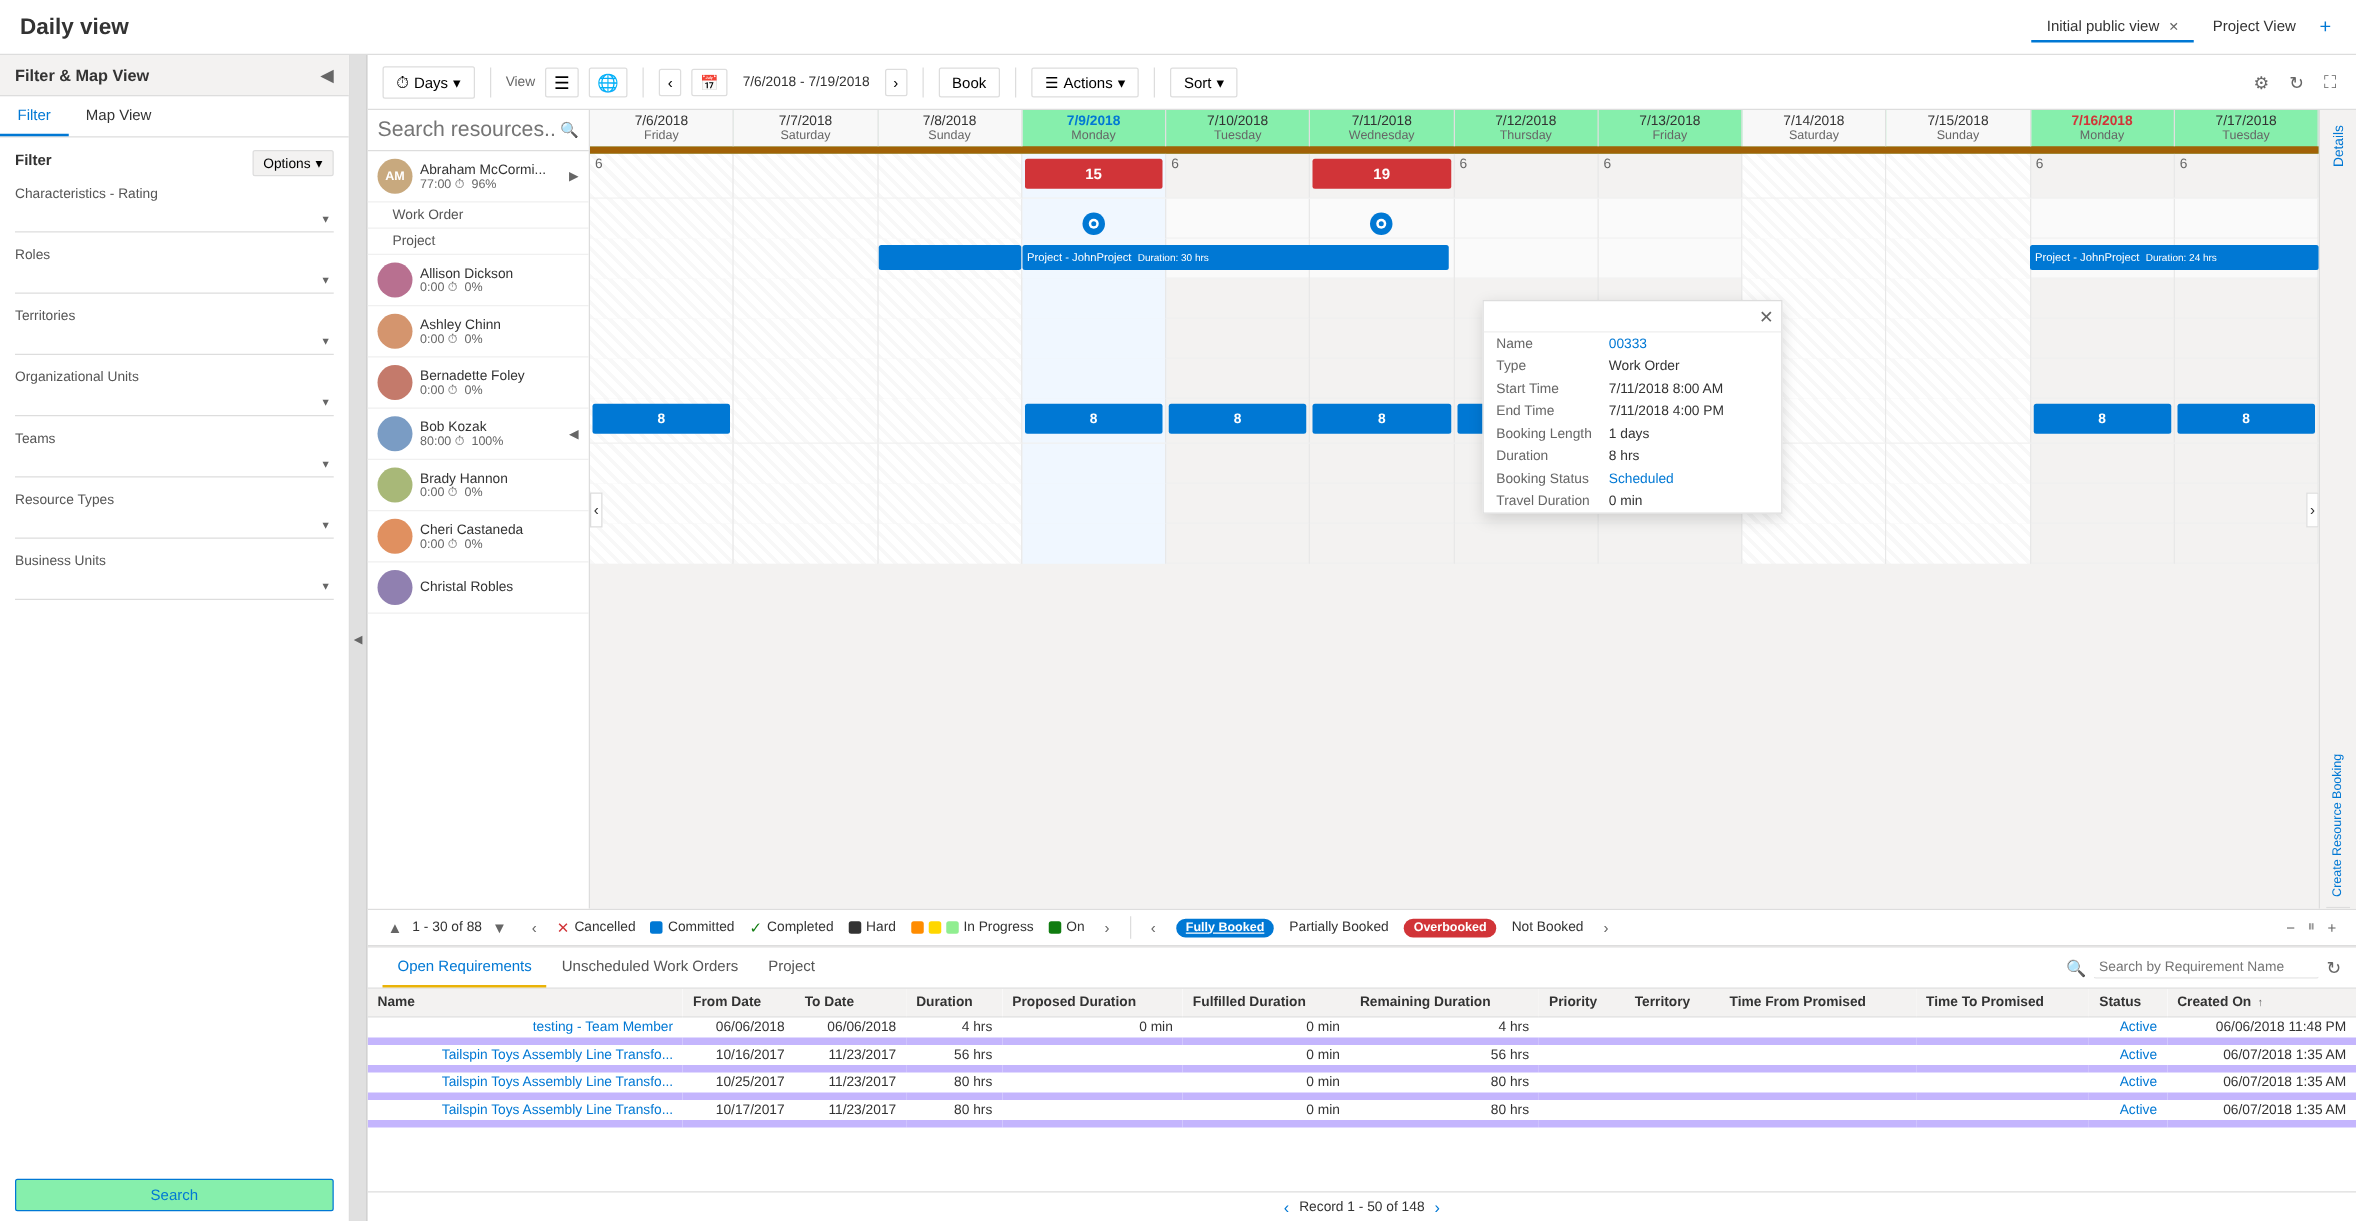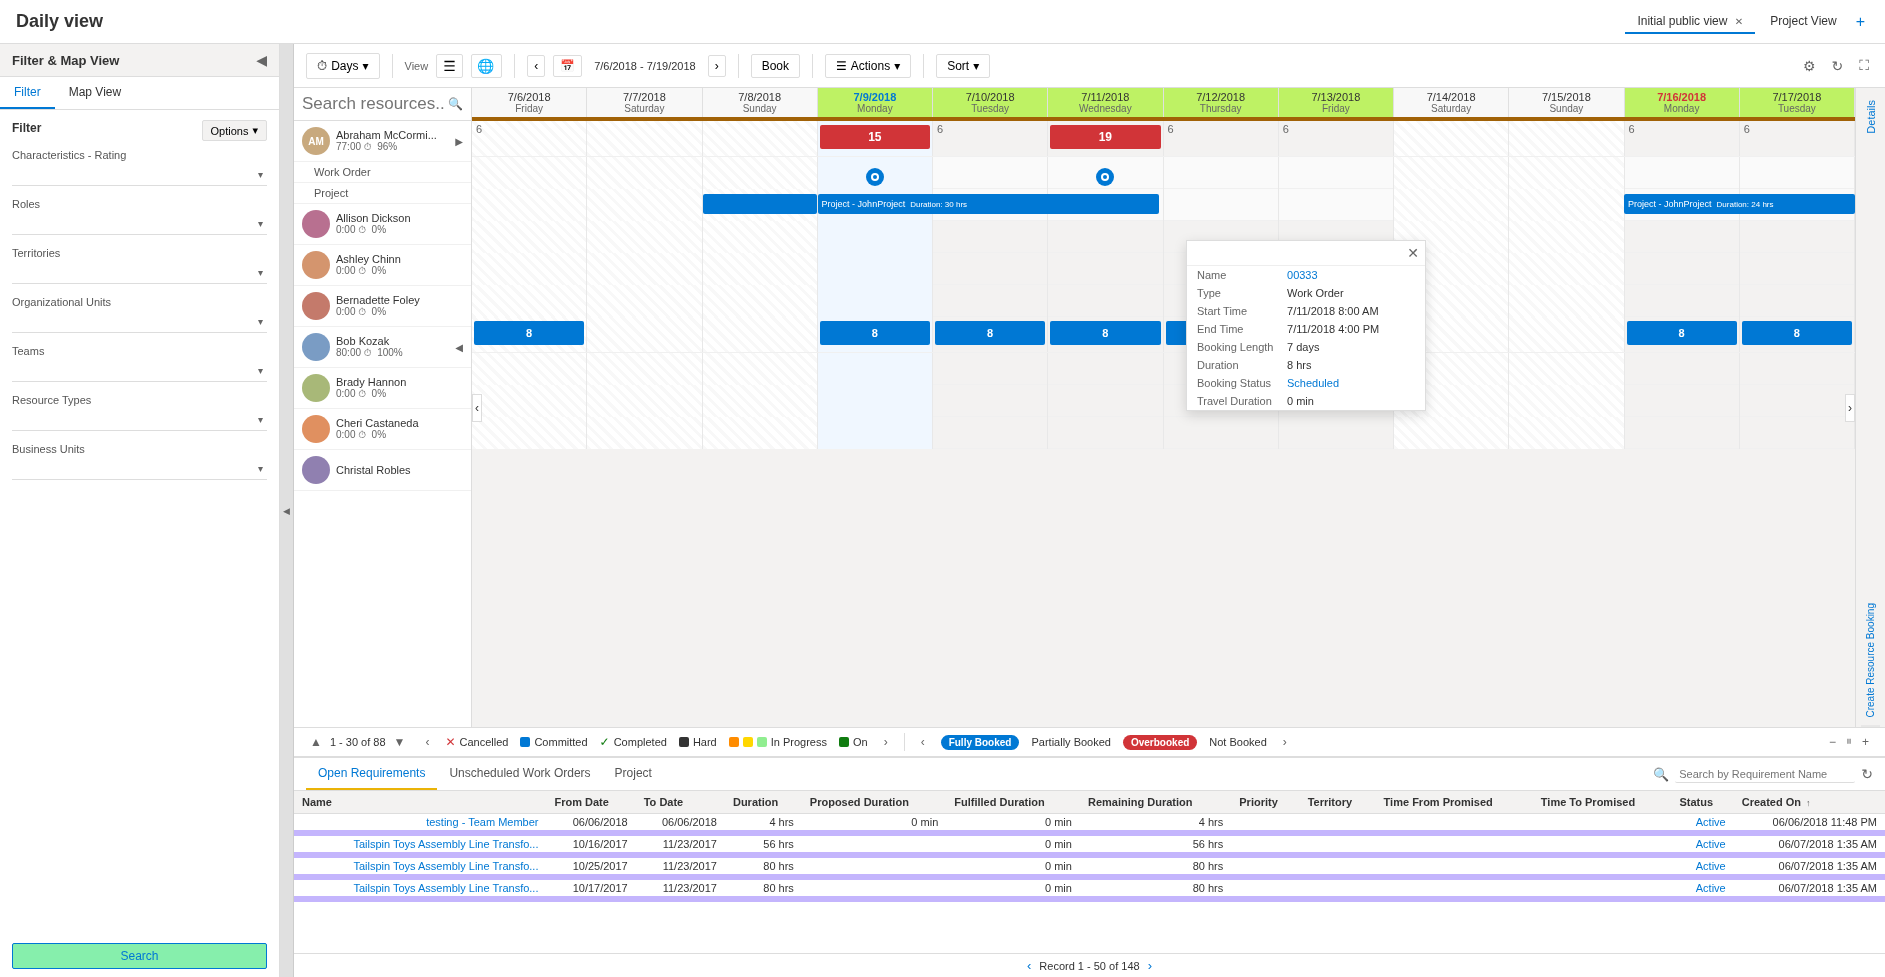--- a/index.html
+++ b/index.html
@@ -165,22 +165,22 @@
       display: flex; align-items: center; justify-content: center;
       font-size: 10px; font-weight: 600; color: #fff;
     }
     .resource-info { flex: 1; min-width: 0; }
     .resource-name { font-size: 11px; font-weight: 500; white-space: nowrap; overflow: hidden; text-overflow: ellipsis; }
     .resource-stats { font-size: 10px; color: #666; }
     .resource-expand { font-size: 10px; color: #666; cursor: pointer; }
     .resource-sub-item { padding: 4px 8px 4px 20px; border-bottom: 1px solid #f0f0f0; font-size: 11px; color: #555; }
     .calendar-header {
       display: flex;
-      border-bottom: 4px solid #a16207;
-      background: #bef264;
+      border-bottom: 6px solid #a16207;
+      background: #86efac;
       flex-shrink: 0;
     }
     .cal-date-col {
       flex: 1;
       border-right: 1px solid #e0e0e0;
       text-align: center;
       padding: 3px 2px;
     }
     .cal-date-top { font-size: 11px; color: #333; }
     .cal-date-day { font-size: 10px; color: #666; }
@@ -808,21 +808,21 @@
             <div class="popup-row">
               <span class="popup-label">Start Time</span>
               <span class="popup-value">7/11/2018 8:00 AM</span>
             </div>
             <div class="popup-row">
               <span class="popup-label">End Time</span>
               <span class="popup-value">7/11/2018 4:00 PM</span>
             </div>
             <div class="popup-row">
               <span class="popup-label">Booking Length</span>
-              <span class="popup-value">7 days</span>
+              <span class="popup-value">1 days</span>
             </div>
             <div class="popup-row">
               <span class="popup-label">Duration</span>
               <span class="popup-value">8 hrs</span>
             </div>
             <div class="popup-row">
               <span class="popup-label">Booking Status</span>
               <span class="popup-link">Scheduled</span>
             </div>
             <div class="popup-row">
@@ -872,21 +872,21 @@
         <div class="legend-dot" style="background:#90ee90;"></div>
         <span>In Progress</span>
       </div>
       <div class="status-legend">
         <div class="legend-dot" style="background:#107c10;"></div>
         <span>On</span>
       </div>
       <span class="nav-btn">›</span>
       <span style="width:1px;height:18px;background:#ddd;"></span>
       <span class="nav-btn">‹</span>
-      <div class="status-btn" style="background:#0078d4;color:#fff;">
+      <div class="status-btn" style="background:#0078d4;color:#fff;text-decoration:underline;">
         <span>Fully Booked</span>
       </div>
       <span style="font-size:11px;">Partially Booked</span>
       <div class="status-btn" style="background:#d13438;color:#fff;">
         <span>Overbooked</span>
       </div>
       <span style="font-size:11px;">Not Booked</span>
       <span class="nav-btn">›</span>
       <div style="margin-left:auto;display:flex;gap:6px;">
         <span class="nav-btn">−</span>

